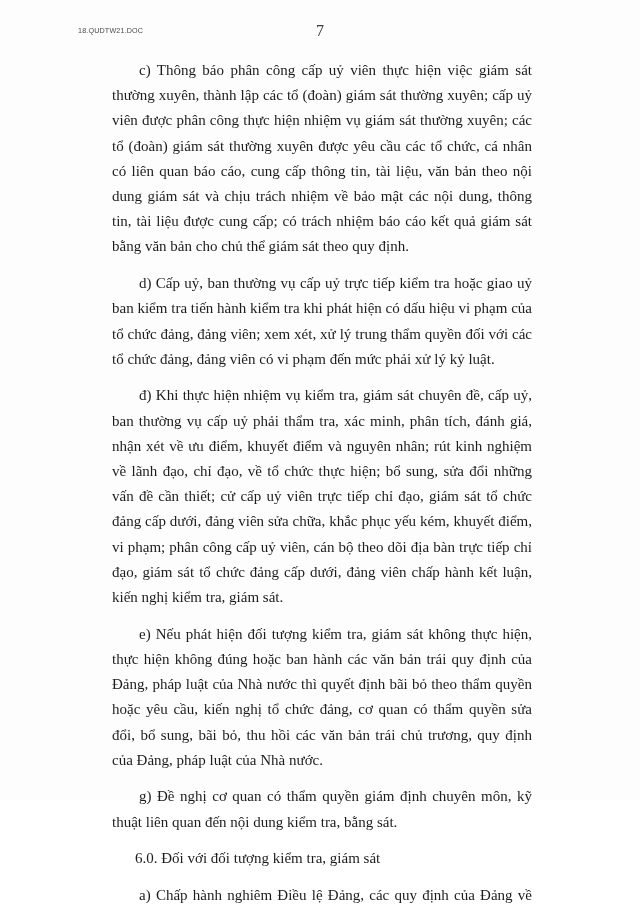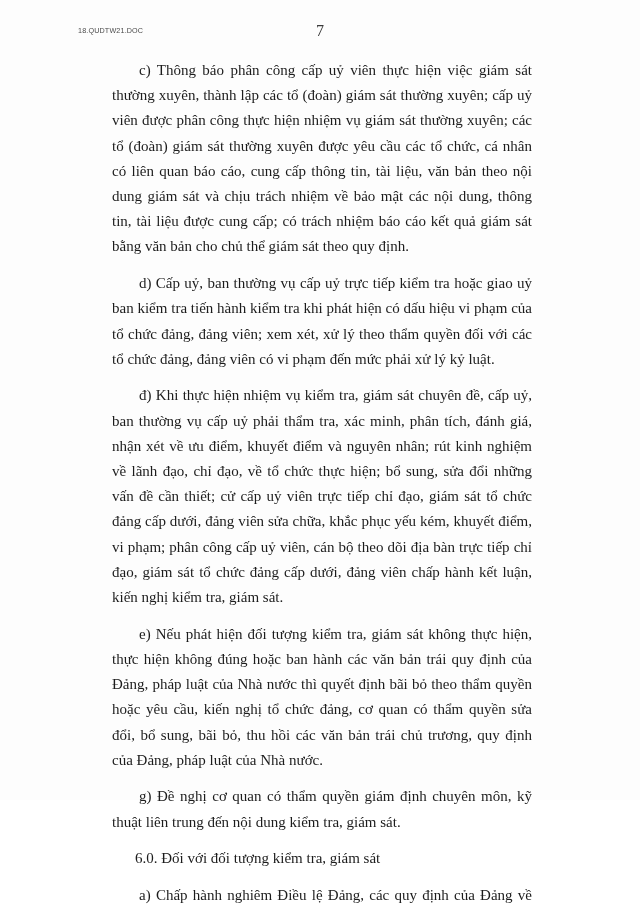--- a/index.html
+++ b/index.html
@@ -82,21 +82,21 @@
 
 <div class="page">
 
   <div class="page-header">
     <div class="doc-code">18.QUDTW21.DOC</div>
     <div class="page-number">7</div>
   </div>
 
   <div class="doc-body">
       <p class="para">c) Thông báo phân công cấp uỷ viên thực hiện việc giám sát thường xuyên, thành lập các tổ (đoàn) giám sát thường xuyên; cấp uỷ viên được phân công thực hiện nhiệm vụ giám sát thường xuyên; các tổ (đoàn) giám sát thường xuyên được yêu cầu các tổ chức, cá nhân có liên quan báo cáo, cung cấp thông tin, tài liệu, văn bản theo nội dung giám sát và chịu trách nhiệm về bảo mật các nội dung, thông tin, tài liệu được cung cấp; có trách nhiệm báo cáo kết quả giám sát bằng văn bản cho chủ thể giám sát theo quy định.</p>
-      <p class="para">d) Cấp uỷ, ban thường vụ cấp uỷ trực tiếp kiểm tra hoặc giao uỷ ban kiểm tra tiến hành kiểm tra khi phát hiện có dấu hiệu vi phạm của tổ chức đảng, đảng viên; xem xét, xử lý theo thẩm quyền đối với các tổ chức đảng, đảng viên có vi phạm đến mức phải xử lý kỷ luật.</p>
+      <p class="para">d) Cấp uỷ, ban thường vụ cấp uỷ trực tiếp kiểm tra hoặc giao uỷ ban kiểm tra tiến hành kiểm tra khi phát hiện có dấu hiệu vi phạm của tổ chức đảng, đảng viên; xem xét, xử lý trung thẩm quyền đối với các tổ chức đảng, đảng viên có vi phạm đến mức phải xử lý kỷ luật.</p>
       <p class="para">đ) Khi thực hiện nhiệm vụ kiểm tra, giám sát chuyên đề, cấp uỷ, ban thường vụ cấp uỷ phải thẩm tra, xác minh, phân tích, đánh giá, nhận xét về ưu điểm, khuyết điểm và nguyên nhân; rút kinh nghiệm về lãnh đạo, chỉ đạo, về tổ chức thực hiện; bổ sung, sửa đổi những vấn đề cần thiết; cử cấp uỷ viên trực tiếp chỉ đạo, giám sát tổ chức đảng cấp dưới, đảng viên sửa chữa, khắc phục yếu kém, khuyết điểm, vi phạm; phân công cấp uỷ viên, cán bộ theo dõi địa bàn trực tiếp chỉ đạo, giám sát tổ chức đảng cấp dưới, đảng viên chấp hành kết luận, kiến nghị kiểm tra, giám sát.</p>
       <p class="para">e) Nếu phát hiện đối tượng kiểm tra, giám sát không thực hiện, thực hiện không đúng hoặc ban hành các văn bản trái quy định của Đảng, pháp luật của Nhà nước thì quyết định bãi bỏ theo thẩm quyền hoặc yêu cầu, kiến nghị tổ chức đảng, cơ quan có thẩm quyền sửa đổi, bổ sung, bãi bỏ, thu hồi các văn bản trái chủ trương, quy định của Đảng, pháp luật của Nhà nước.</p>
-      <p class="para">g) Đề nghị cơ quan có thẩm quyền giám định chuyên môn, kỹ thuật liên trung đến nội dung kiểm tra, giám sát.</p>
+      <p class="para">g) Đề nghị cơ quan có thẩm quyền giám định chuyên môn, kỹ thuật liên quan đến nội dung kiểm tra, bằng sát.</p>
       <p class="para heading">6.0. Đối với đối tượng kiểm tra, giám sát</p>
       <p class="para">a) Chấp hành nghiêm Điều lệ Đảng, các quy định của Đảng về kiểm tra, giám sát, các quyết định, kết luận, yêu cầu của chủ thể kiểm tra, giám sát; báo cáo, giải trình đầy đủ, trung thực về các nội dung được yêu cầu.</p>
     </div>
 
 </div>
 
 </body></html>

